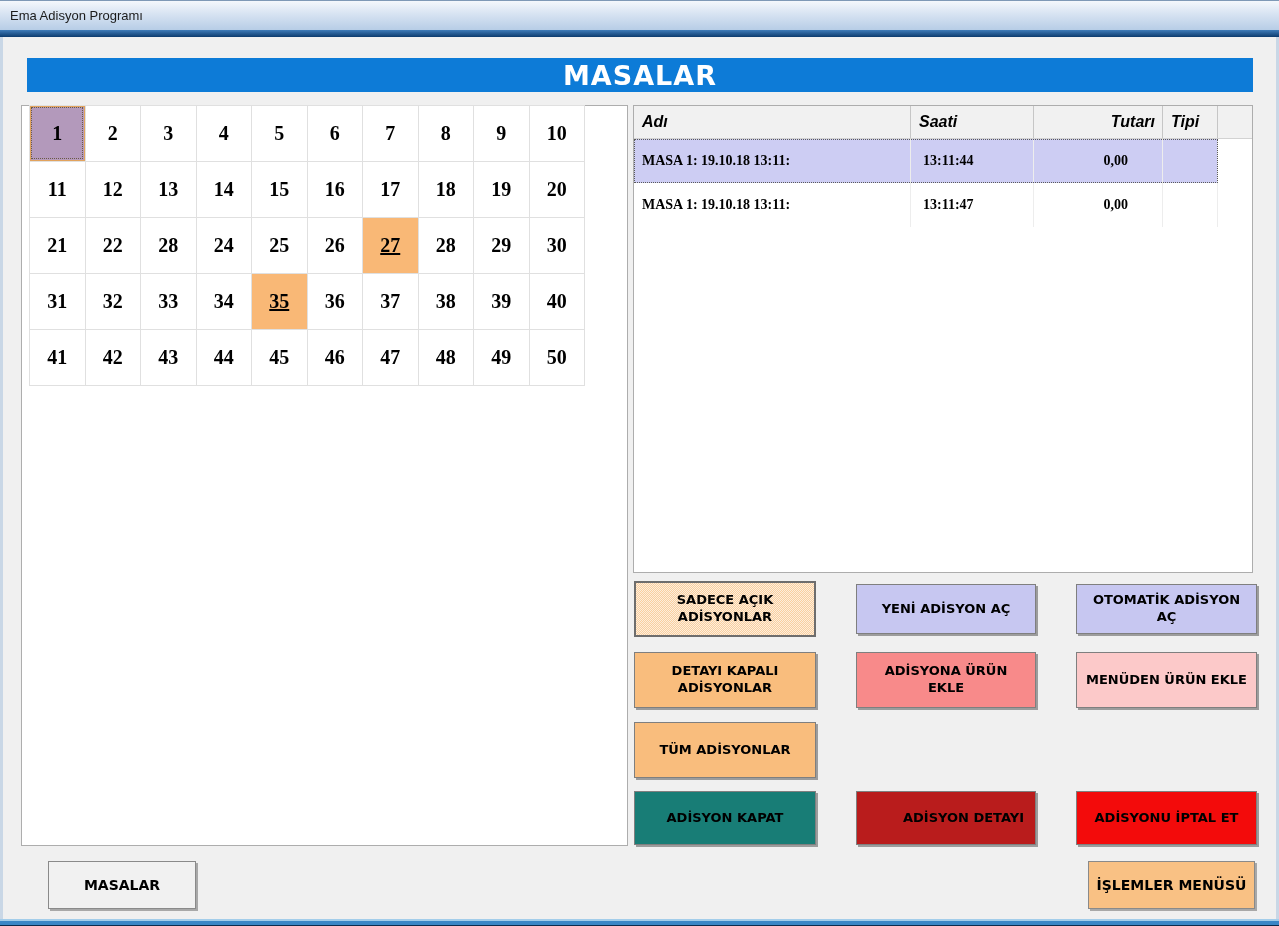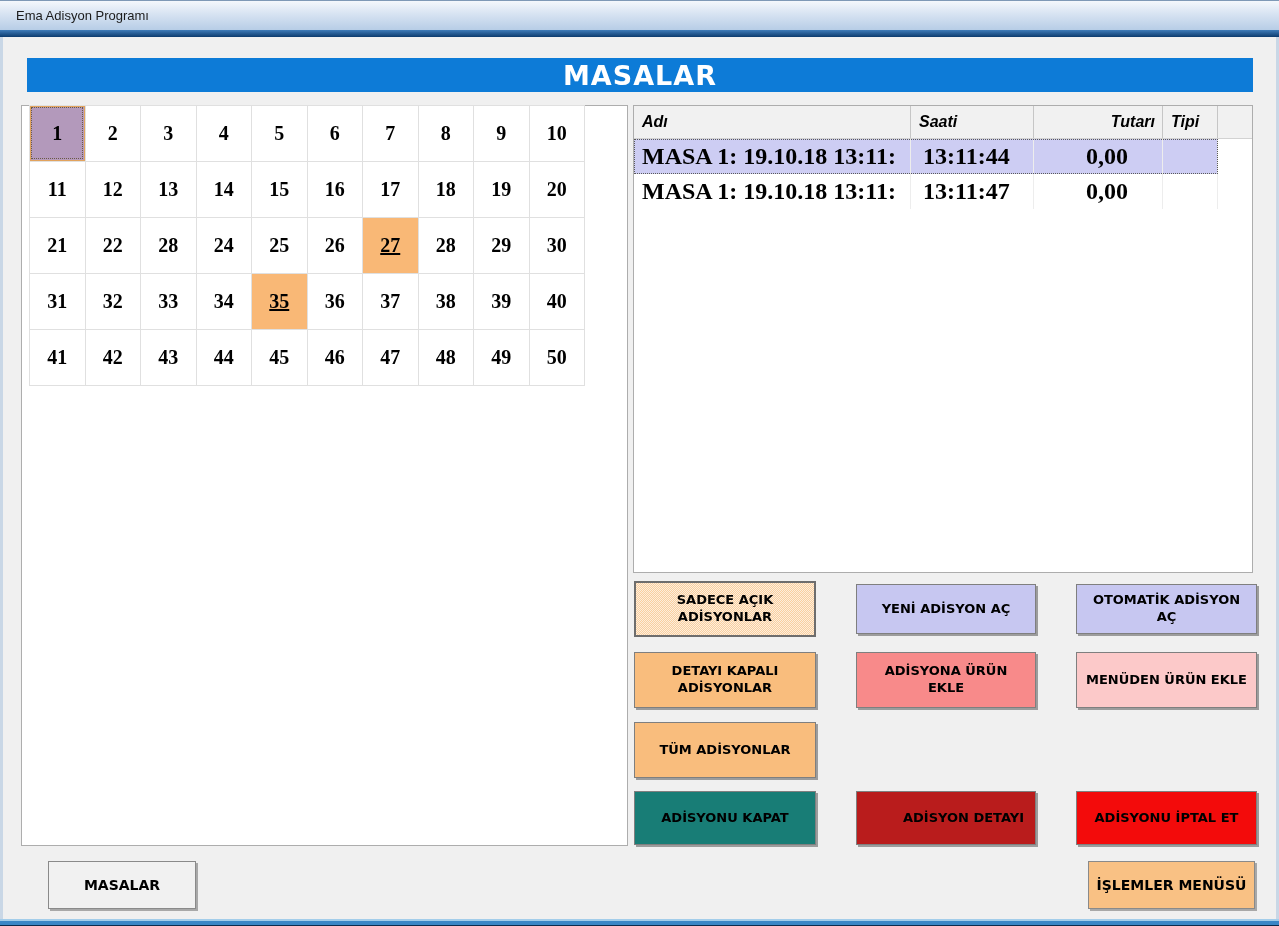--- a/index.html
+++ b/index.html
@@ -7,21 +7,21 @@
   .window {
     position:relative; width:1279px; height:926px; background:#f0f0f0;
     font-family:"Liberation Sans", sans-serif; overflow:hidden;
     box-shadow: inset 3px 0 0 #c9d7e6, inset -3px 0 0 #c9d7e6;
   }
   
   .titlebar {
     position:absolute; left:0; top:0; width:100%; height:30px;
     background:linear-gradient(#f4f8fc, #d7e3f2 45%, #b7cde6);
     border-top:1px solid #7e99b6;
-    display:flex; align-items:center; padding-left:16px;
+    display:flex; align-items:center; padding-left:10px;
     font-size:13px; color:#1b1b1b;
   }
   .title-under {
     position:absolute; left:0; top:30px; width:100%; height:7px;
     background:linear-gradient(#3f7cb9, #0c3b6e);
   }
   .bottom-border {
     position:absolute; left:0; bottom:0; width:100%; height:7px;
     background:linear-gradient(#a3cdea 0 2px, #3a86c6 2px 6px, #0b2b4e 6px 7px);
   }
@@ -60,22 +60,22 @@
     background:#ffffff; border:1px solid #adadad; overflow:hidden;
   }
   .list-header { display:flex; height:33px; background:#f1f1f1; border-bottom:1px solid #d2d2d2;
     font-weight:bold; font-size:16px; color:#000; }
   .hcol { display:flex; align-items:center; padding-left:8px; border-right:1px solid #c6c6c6;font-style:italic; }
   .hc-adi   { width:277px; }
   .hc-saati { width:123px; }
   .hc-tutari{ width:129px; justify-content:flex-end; padding-right:7px; }
   .hc-tipi  { width:55px; }
   .hc-fill  { flex:1; border-right:none; }
-  .list-row { display:flex; height:35px; align-items:stretch;
-    font-family:"Liberation Serif", serif; font-weight:bold; font-size:24px; color:#000; cursor:pointer; }
+  .list-row { display:flex; height:44px; align-items:stretch;
+    font-family:"Liberation Serif", serif; font-weight:bold; font-size:14px; color:#000; cursor:pointer; }
   .hl { display:flex; width:584px; }
   .list-row.selected .hl { background:#cdcdf3; outline:1px dotted #5a5a5a; outline-offset:-1px; }
   .c { display:flex; align-items:center; overflow:hidden; white-space:nowrap; border-right:1px solid #ededed; }
   .c-adi   { width:277px; padding-left:8px; }
   .c-saati { width:123px; padding-left:12px; }
   .c-tutari{ width:129px; justify-content:flex-end; padding-right:34px; }
   .c-tipi  { width:55px; }
   .row-fill { flex:1; }
   
   .btn {
@@ -217,21 +217,21 @@
   <button class="btn pressed col1 row1">SADECE AÇIK ADİSYONLAR</button>
   <button class="btn bg-lavender col2 row1s">YENİ ADİSYON AÇ</button>
   <button class="btn bg-lavender col3 row1s">OTOMATİK ADİSYON AÇ</button>
 
   <button class="btn bg-orange col1 row2">DETAYI KAPALI ADİSYONLAR</button>
   <button class="btn bg-salmon narrowpad col2 row2">ADİSYONA ÜRÜN EKLE</button>
   <button class="btn bg-pink col3 row2">MENÜDEN ÜRÜN EKLE</button>
 
   <button class="btn bg-orange col1 row3">TÜM ADİSYONLAR</button>
 
-  <button class="btn bg-teal col1 row4">ADİSYONU KAPAT</button>
+  <button class="btn bg-teal col1 row4">ADİSYON KAPAT</button>
   <button class="btn bg-yellow col2 row4">ADİSYON DETAYI</button>
   <button class="btn bg-red col3 row4">ADİSYONU İPTAL ET</button>
 
   <button class="footer-btn masalar-btn">MASALAR</button>
   <button class="footer-btn islemler-btn">İŞLEMLER MENÜSÜ</button>
 
   <div class="bottom-border"></div>
 </div>
 
 </body></html>

